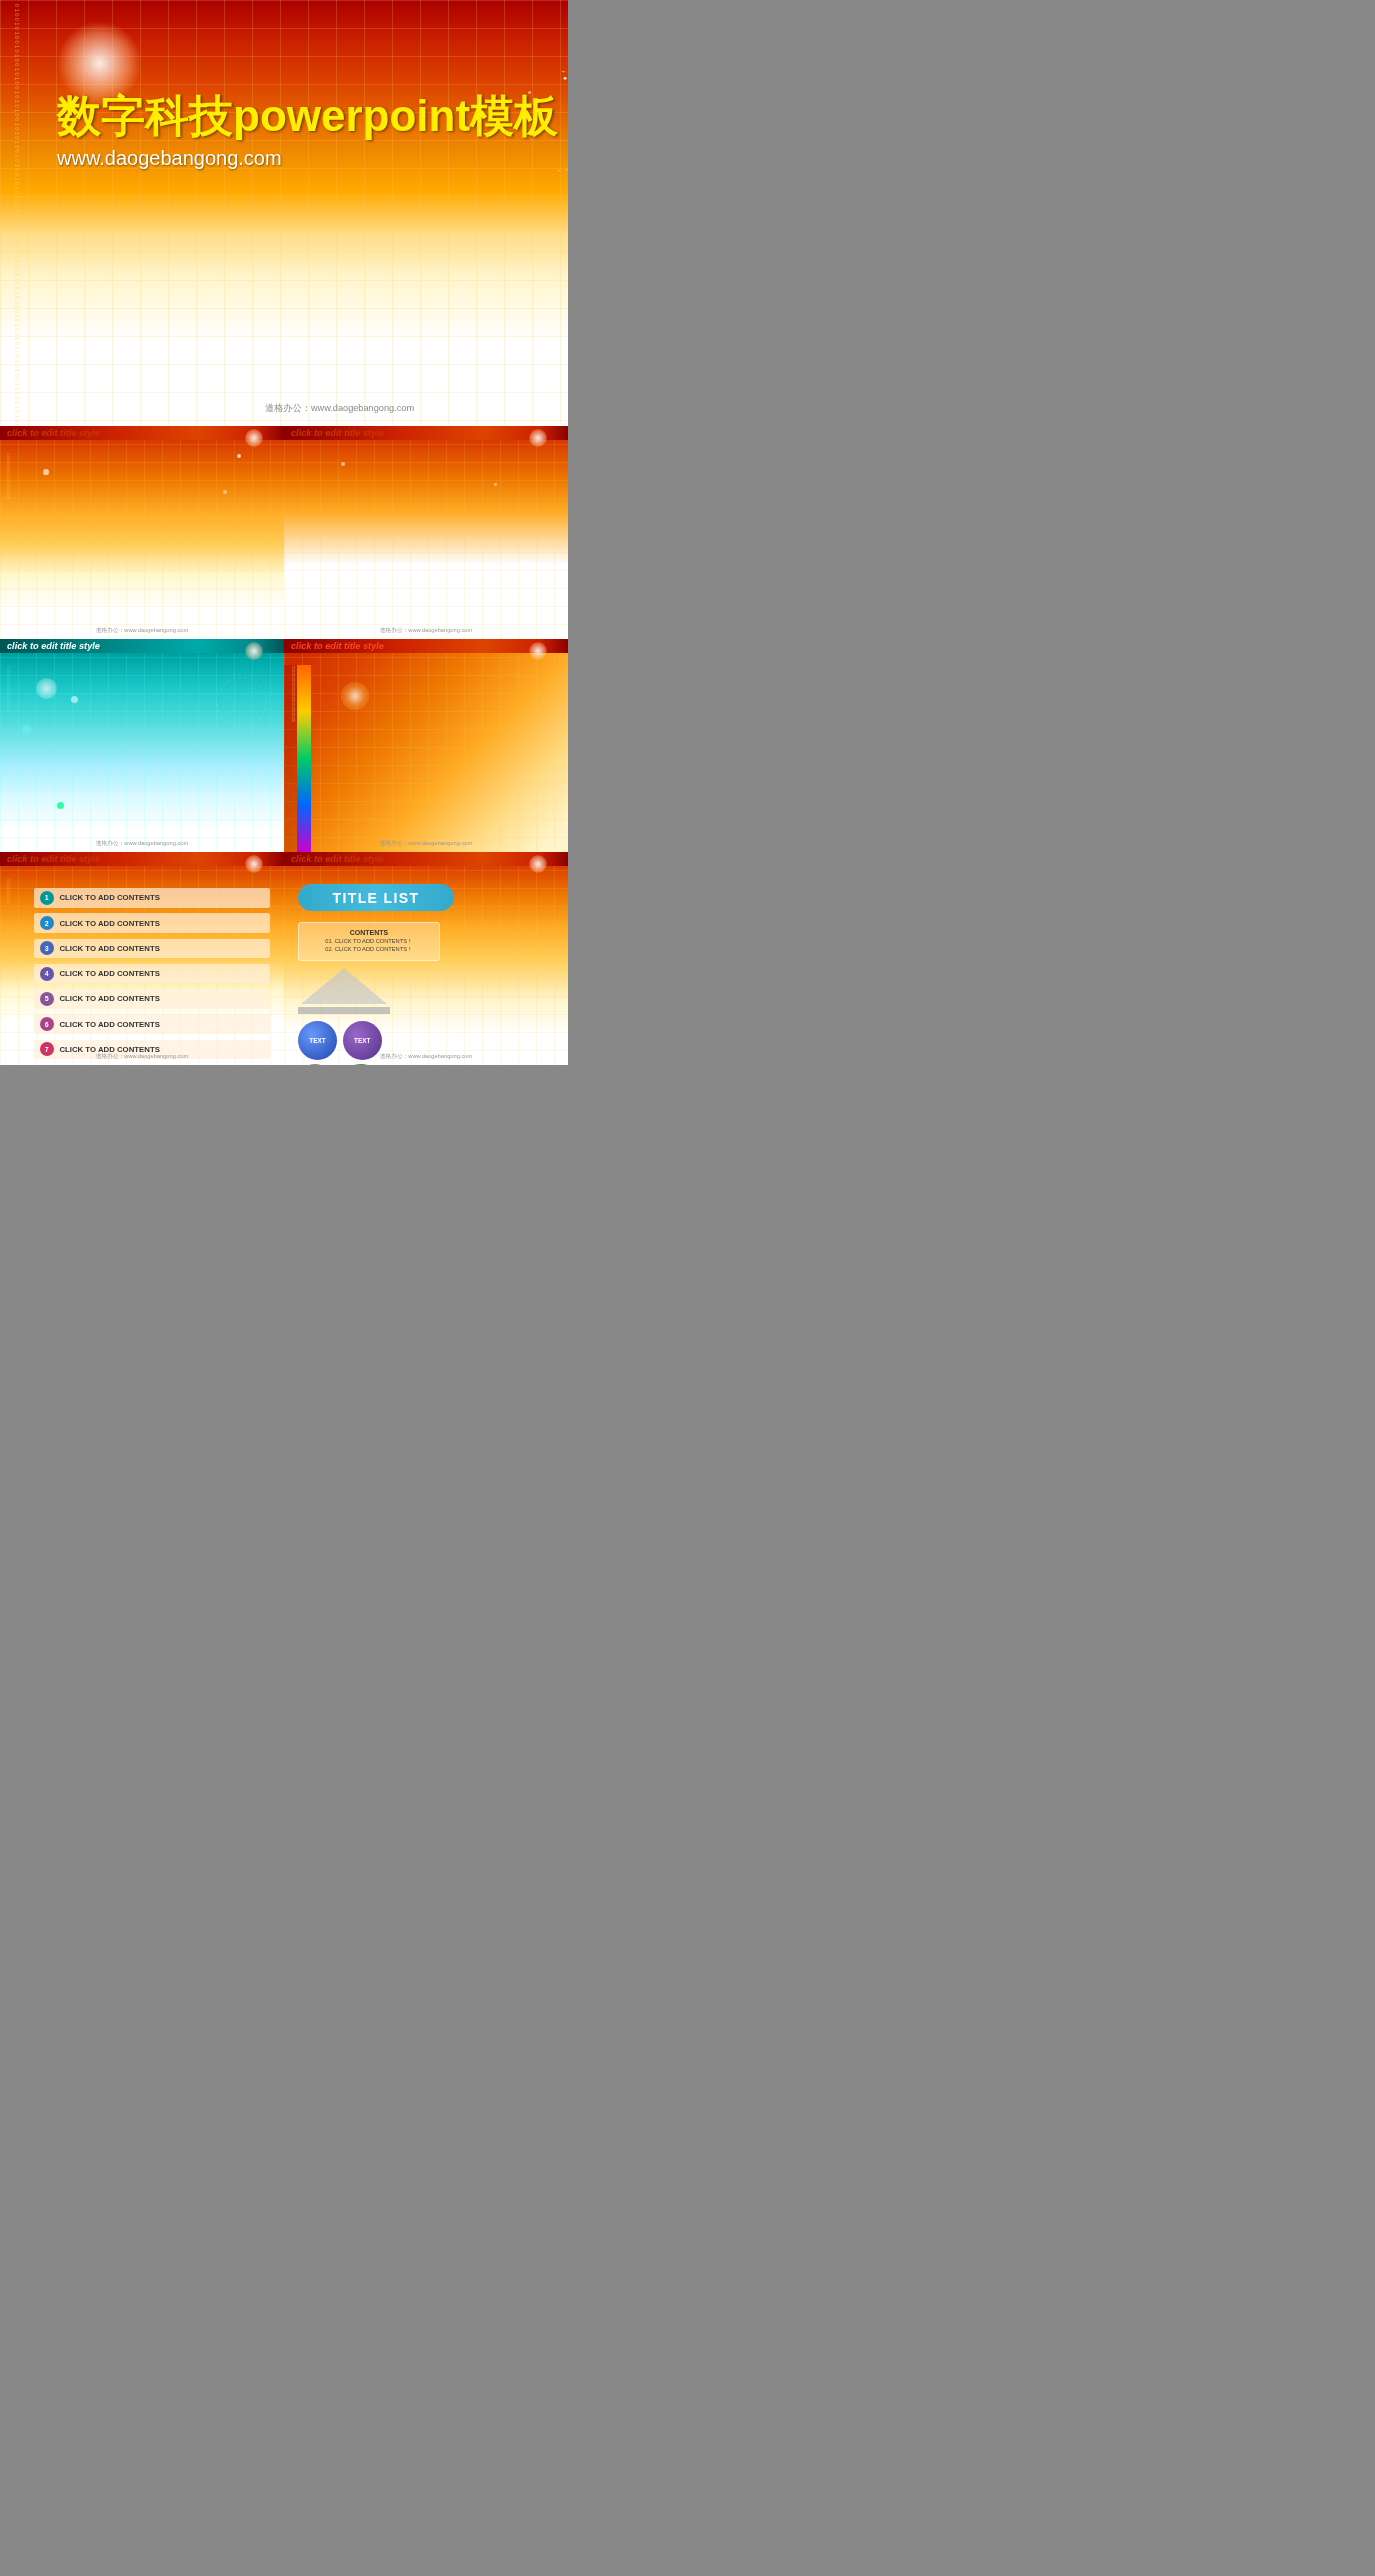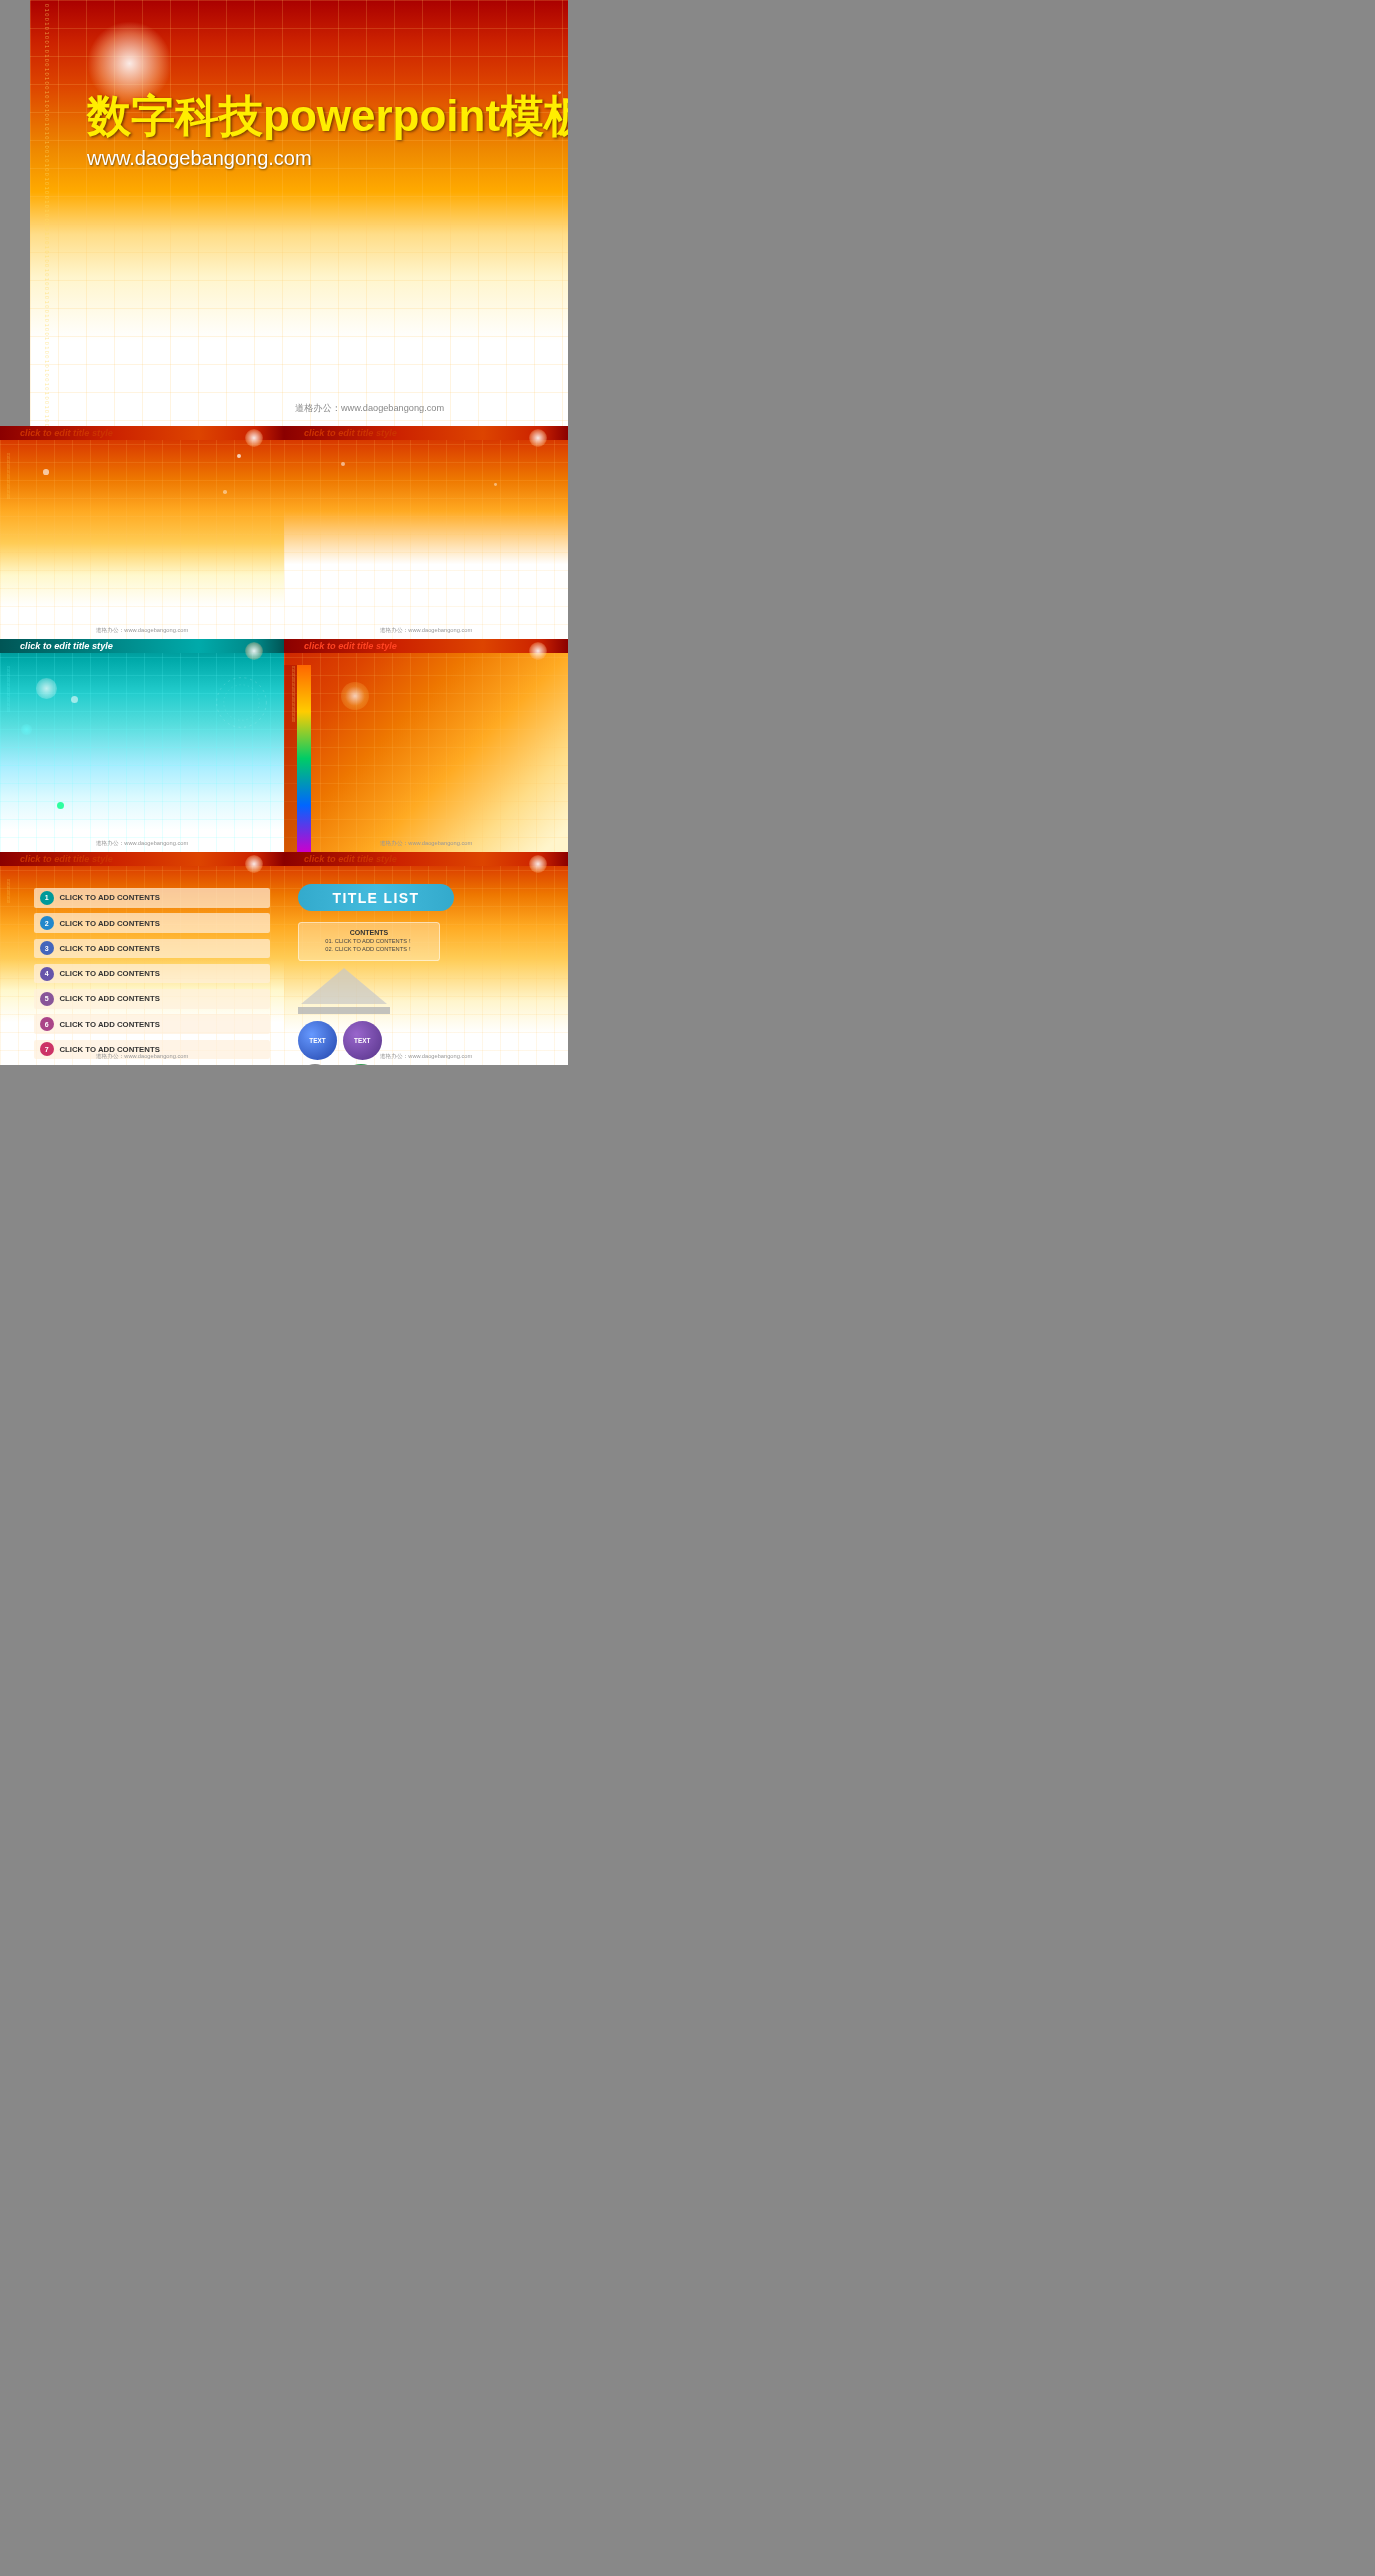--- a/index.html
+++ b/index.html
@@ -7,21 +7,20 @@
       width: 568px;
       background: #888;
       font-family: Arial, sans-serif;
     }
 
     
     .slide {
       width: 679px;
       position: relative;
       overflow: hidden;
-      margin-left: 30px;
     }
 
     .slide-1 {
       height: 426px;
       background: linear-gradient(135deg, #c00 0%, #d44 15%, #e88 25%, #f8a020 45%, #ffcc00 55%, #fff8e0 70%, #fff 80%);
     }
 
     .slide-1-bg {
       position: absolute;
       inset: 0;
@@ -150,21 +149,21 @@
 
     .slide-header {
       position: absolute;
       top: 0;
       left: 0;
       right: 0;
       height: 14px;
       background: linear-gradient(90deg, #8B0000 0%, #cc2200 40%, #dd4400 70%, #cc2200 90%, #8B0000 100%);
       display: flex;
       align-items: center;
-      padding-left: 20px;
+      padding-left: 7px;
       z-index: 10;
     }
 
     .slide-header-teal {
       background: linear-gradient(90deg, #005555 0%, #008888 40%, #00aaaa 70%, #008888 90%, #005555 100%);
     }
 
     .slide-header-title {
       color: #cc3300;
       font-style: italic;

